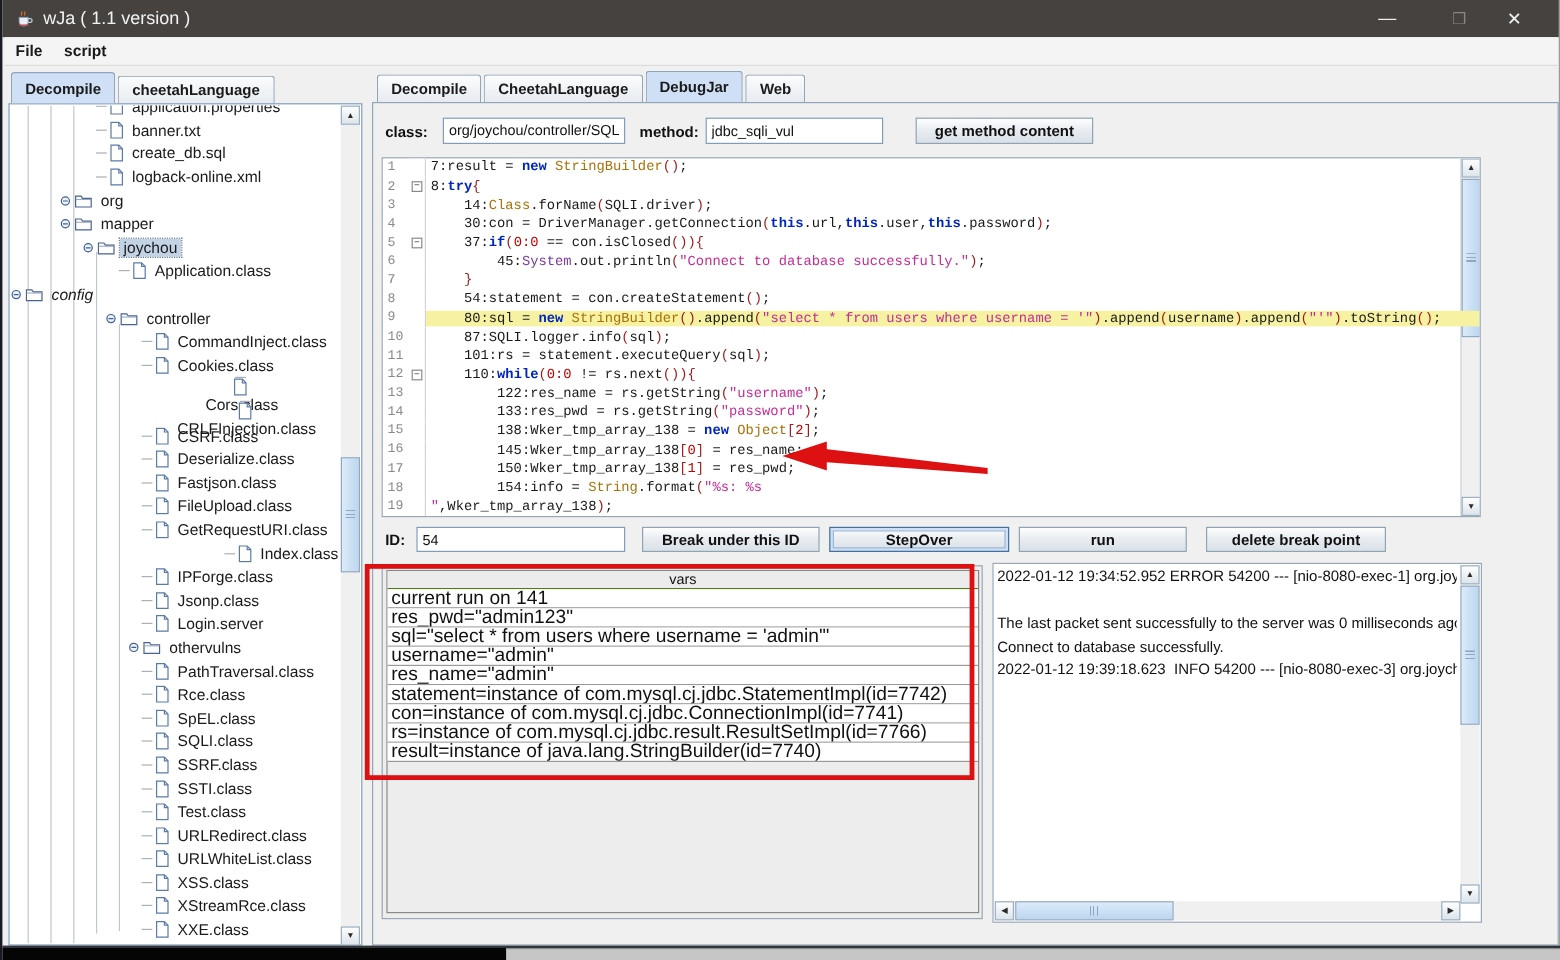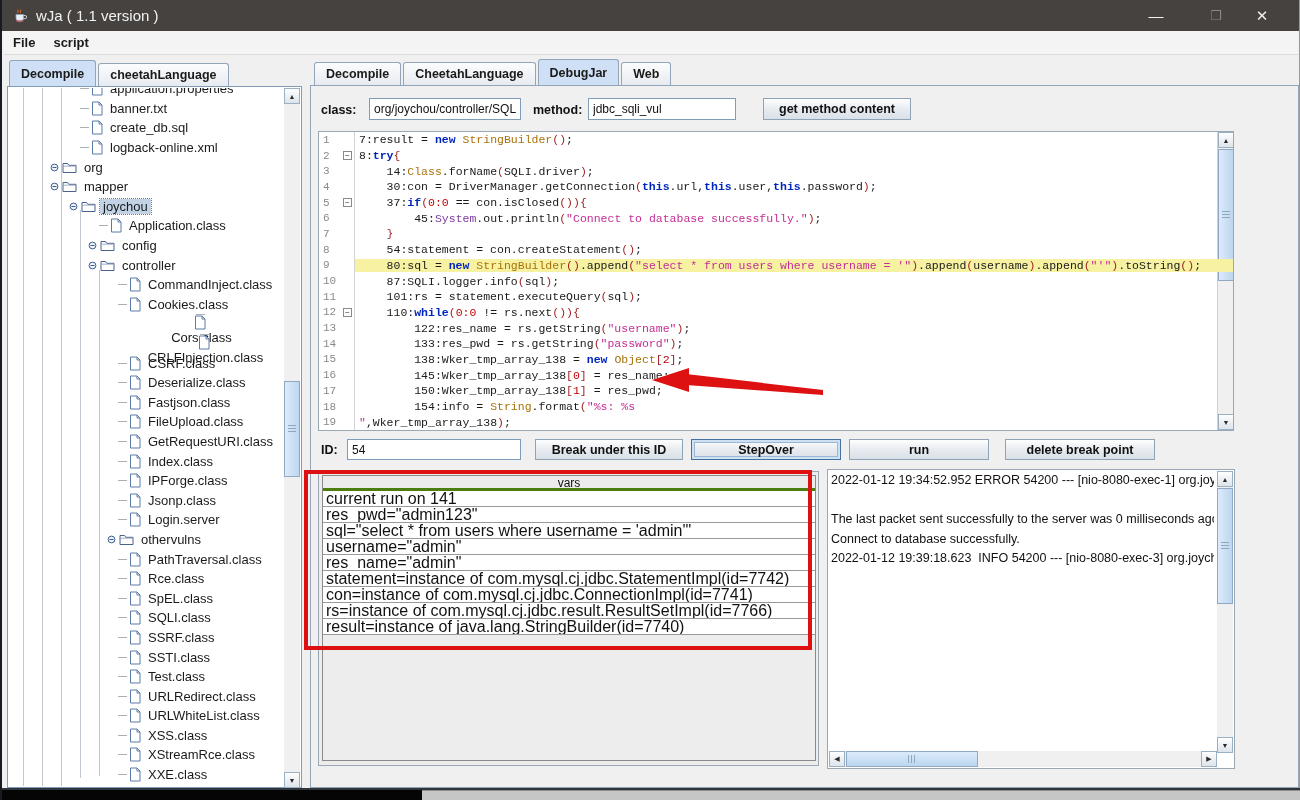--- a/index.html
+++ b/index.html
@@ -61,21 +61,21 @@
   .cl-fold { width:14px; flex:none; display:flex; align-items:center; justify-content:center; background:#fff; z-index:2; height:100%; border-right:1px solid #d4d4d4;}
   .foldbox { width:9px; height:9px; border:1px solid #848b93; background:#fff; font-size:8px; line-height:7px; text-align:center; color:#333; }
   .cl-text { padding-left:4px; z-index:1; }
   .cl.hl .cl-text { background:#f7f2a2; flex:1; }
   .t { color:#1a1a1a; } .k { color:#0026c0; font-weight:bold; } .c { color:#a8720a; }
   .s { color:#c52d95; } .p { color:#9c1c1c; } .n { color:#c00000; } .y { color:#7a3a9e;margin-top:16px; }
 
   
   #vars-panel { position:absolute; left:7px; top:385px; width:501px; height:295px; background:#ededed; border:1px solid #9aa7b4; }
   #vars-table { position:absolute; left:3px; top:3px; width:494px; border:1px solid #8a8a8a; background:#ededed; height:286px; }
-  .vt-header { height:15px; font-size:12px; color:#111; text-align:center; border-bottom:3px solid #4d7c0f; background:#ececec; }
+  .vt-header { height:15px; font-size:12px; color:#111; text-align:center; border-bottom:1px solid #4d7c0f; background:#ececec; }
   .vt-row { height:16px; font-size:16px; color:#111; background:#fff; border-bottom:1px solid #9a9a9a; padding:0 3px; white-space:nowrap; overflow:hidden; line-height:15px; }
 
   
   #log-panel { position:absolute; left:516px; top:383px; width:408px; height:300px; background:#fff; border:1px solid #9aa7b4; }
   #log-lines { position:absolute; left:3px; top:3px; right:20px; bottom:20px; overflow:hidden; }
   .log-line { font-size:12.5px; color:#111; height:19.5px; white-space:pre; }
 
   
   #anno-rect { position:absolute; left:302px; top:470px; width:508px; height:180px; border:4px solid #dd1111; z-index:50; pointer-events:none; }
   #anno-arrow { position:absolute; left:645px; top:366px; z-index:60; pointer-events:none; }
@@ -208,44 +208,44 @@
         <div class="tree-row" style="padding-left: 90px; text-align: right;">
           <span class="conn"></span>
           <span class="tree-ico">
             <svg width="12" height="15" viewBox="0 0 12 15">
               <path d="M1.5 1h6.5l3 3v10H1.5z" fill="#ffffff" stroke="#5a7ba6" stroke-width="1"></path>
               <path d="M8 1v3h3" fill="none" stroke="#5a7ba6" stroke-width="1"></path>
             </svg>
           </span>
           <span class="tree-label">Application.class</span>
         </div>
+        <div class="tree-row" style=" font-style: italic;">
+          <svg class="toggle" viewBox="0 0 9 9">
+            <circle cx="4.5" cy="4.5" r="3.4" fill="#eef3fa" stroke="#3f5e96"></circle>
+            <path d="M2.5 4.5h4" stroke="#3f5e96" stroke-width="1"></path>
+          </svg>
+          <span class="tree-ico">
+            <svg width="15" height="13" viewBox="0 0 15 13">
+              <path d="M1 2.5h4.6l1.2 1.8H14v7.2H1z" fill="#fdfdfd" stroke="#4a628e" stroke-width="1"></path>
+              <path d="M1 5.2h13" stroke="#8fa0bd" stroke-width="0.8"></path>
+            </svg>
+          </span>
+          <span class="tree-label">config</span>
+        </div>
         <div class="tree-row" style="padding-left: 79px;">
           <svg class="toggle" viewBox="0 0 9 9">
             <circle cx="4.5" cy="4.5" r="3.4" fill="#eef3fa" stroke="#3f5e96"></circle>
             <path d="M2.5 4.5h4" stroke="#3f5e96" stroke-width="1"></path>
           </svg>
           <span class="tree-ico">
             <svg width="15" height="13" viewBox="0 0 15 13">
               <path d="M1 2.5h4.6l1.2 1.8H14v7.2H1z" fill="#fdfdfd" stroke="#4a628e" stroke-width="1"></path>
               <path d="M1 5.2h13" stroke="#8fa0bd" stroke-width="0.8"></path>
             </svg>
           </span>
-          <span class="tree-label">config</span>
-        </div>
-        <div class="tree-row" style="padding-left: 79px;">
-          <svg class="toggle" viewBox="0 0 9 9">
-            <circle cx="4.5" cy="4.5" r="3.4" fill="#eef3fa" stroke="#3f5e96"></circle>
-            <path d="M2.5 4.5h4" stroke="#3f5e96" stroke-width="1"></path>
-          </svg>
-          <span class="tree-ico">
-            <svg width="15" height="13" viewBox="0 0 15 13">
-              <path d="M1 2.5h4.6l1.2 1.8H14v7.2H1z" fill="#fdfdfd" stroke="#4a628e" stroke-width="1"></path>
-              <path d="M1 5.2h13" stroke="#8fa0bd" stroke-width="0.8"></path>
-            </svg>
-          </span>
           <span class="tree-label">controller</span>
         </div>
         <div class="tree-row" style="padding-left: 109px;">
           <span class="conn"></span>
           <span class="tree-ico">
             <svg width="12" height="15" viewBox="0 0 12 15">
               <path d="M1.5 1h6.5l3 3v10H1.5z" fill="#ffffff" stroke="#5a7ba6" stroke-width="1"></path>
               <path d="M8 1v3h3" fill="none" stroke="#5a7ba6" stroke-width="1"></path>
             </svg>
           </span>
@@ -324,21 +324,21 @@
         <div class="tree-row" style="padding-left: 109px;">
           <span class="conn"></span>
           <span class="tree-ico">
             <svg width="12" height="15" viewBox="0 0 12 15">
               <path d="M1.5 1h6.5l3 3v10H1.5z" fill="#ffffff" stroke="#5a7ba6" stroke-width="1"></path>
               <path d="M8 1v3h3" fill="none" stroke="#5a7ba6" stroke-width="1"></path>
             </svg>
           </span>
           <span class="tree-label">GetRequestURI.class</span>
         </div>
-        <div class="tree-row" style="padding-left: 109px;">
+        <div class="tree-row" style="padding-left: 109px; justify-content: flex-end;">
           <span class="conn"></span>
           <span class="tree-ico">
             <svg width="12" height="15" viewBox="0 0 12 15">
               <path d="M1.5 1h6.5l3 3v10H1.5z" fill="#ffffff" stroke="#5a7ba6" stroke-width="1"></path>
               <path d="M8 1v3h3" fill="none" stroke="#5a7ba6" stroke-width="1"></path>
             </svg>
           </span>
           <span class="tree-label">Index.class</span>
         </div>
         <div class="tree-row" style="padding-left: 109px;">

